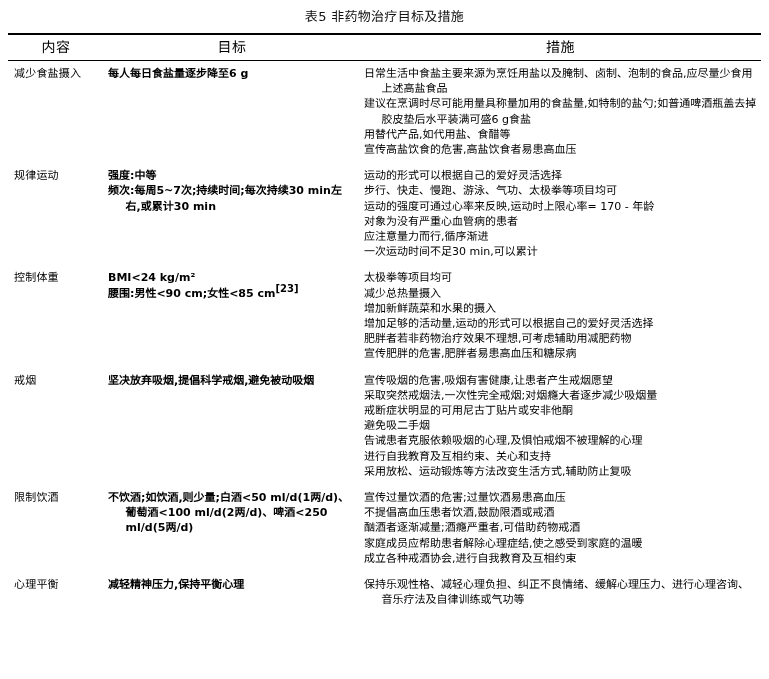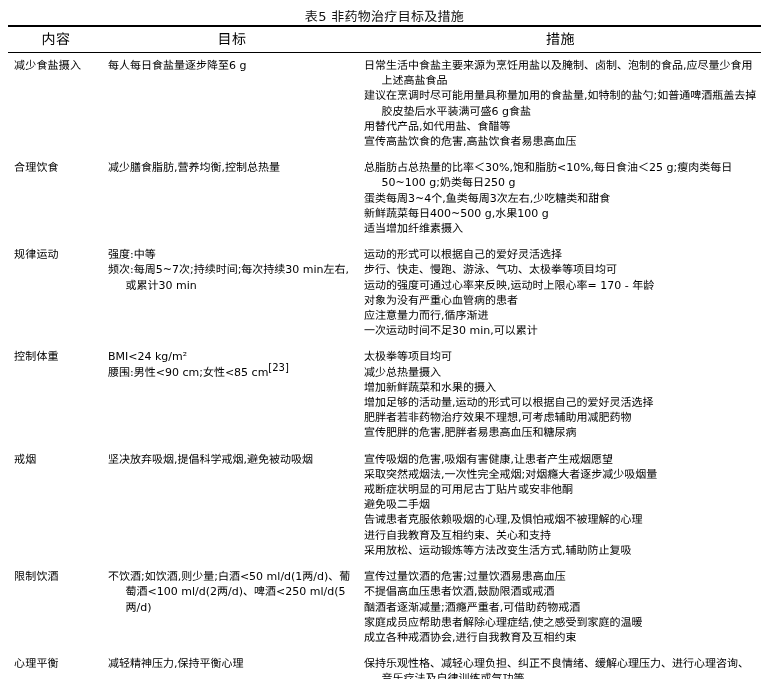--- a/index.html
+++ b/index.html
@@ -22,20 +22,21 @@
     position: relative;
     box-sizing: border-box;
     padding: 0 8px;
   }
 
   .table-caption {
     text-align: center;
     font-size: 13px;
     line-height: 17px;
     padding-top: 8px;
+    padding-bottom: 8px;
     letter-spacing: 0.3px;
     font-weight: normal;
     color: #111;
   }
 
   table.data-table {
     width: 100%;
     border-collapse: collapse;
     table-layout: fixed;
     font-size: 11px;
@@ -71,20 +72,21 @@
   col.col-measures { width: 401px; }
 
   .cell-content {
     padding-left: 6px;
     padding-right: 4px;
     letter-spacing: 0.2px;
   }
   .cell-goal {
     padding-left: 4px;
     padding-right: 8px;
+    font-weight: bold;
   }
   .cell-measures {
     padding-left: 4px;
     padding-right: 4px;
   }
   
   .para {
     display: block;
     padding-left: 1.6em;
     text-indent: -1.6em;
@@ -125,32 +127,20 @@
             <span class="para">每人每日食盐量逐步降至6 g</span>
           </td>
           <td class="cell-measures">
             <span class="para">日常生活中食盐主要来源为烹饪用盐以及腌制、卤制、泡制的食品,应尽量少食用上述高盐食品</span>
             <span class="para">建议在烹调时尽可能用量具称量加用的食盐量,如特制的盐勺;如普通啤酒瓶盖去掉胶皮垫后水平装满可盛6 g食盐</span>
             <span class="para">用替代产品,如代用盐、食醋等</span>
             <span class="para">宣传高盐饮食的危害,高盐饮食者易患高血压</span>
           </td>
         </tr>
         <tr>
-          <td class="cell-content">合理饮食</td>
-          <td class="cell-goal">
-            <span class="para">减少膳食脂肪,营养均衡,控制总热量</span>
-          </td>
-          <td class="cell-measures">
-            <span class="para">总脂肪占总热量的比率＜30%,饱和脂肪&lt;10%,每日食油＜25 g;瘦肉类每日50~100 g;奶类每日250 g</span>
-            <span class="para">蛋类每周3~4个,鱼类每周3次左右,少吃糖类和甜食</span>
-            <span class="para">新鲜蔬菜每日400~500 g,水果100 g</span>
-            <span class="para">适当增加纤维素摄入</span>
-          </td>
-        </tr>
-        <tr>
           <td class="cell-content">规律运动</td>
           <td class="cell-goal">
             <span class="para">强度:中等</span>
             <span class="para">频次:每周5~7次;持续时间;每次持续30 min左右,或累计30 min</span>
           </td>
           <td class="cell-measures">
             <span class="para">运动的形式可以根据自己的爱好灵活选择</span>
             <span class="para">步行、快走、慢跑、游泳、气功、太极拳等项目均可</span>
             <span class="para">运动的强度可通过心率来反映,运动时上限心率= 170 - 年龄</span>
             <span class="para">对象为没有严重心血管病的患者</span>

